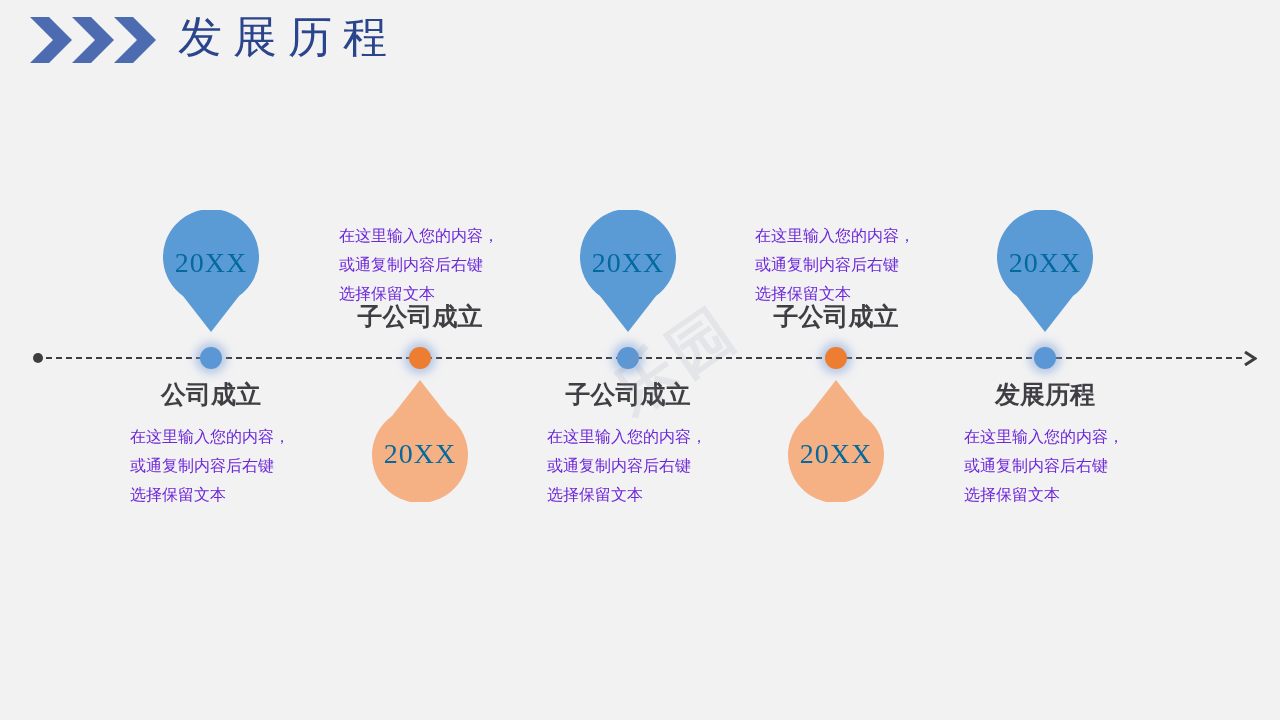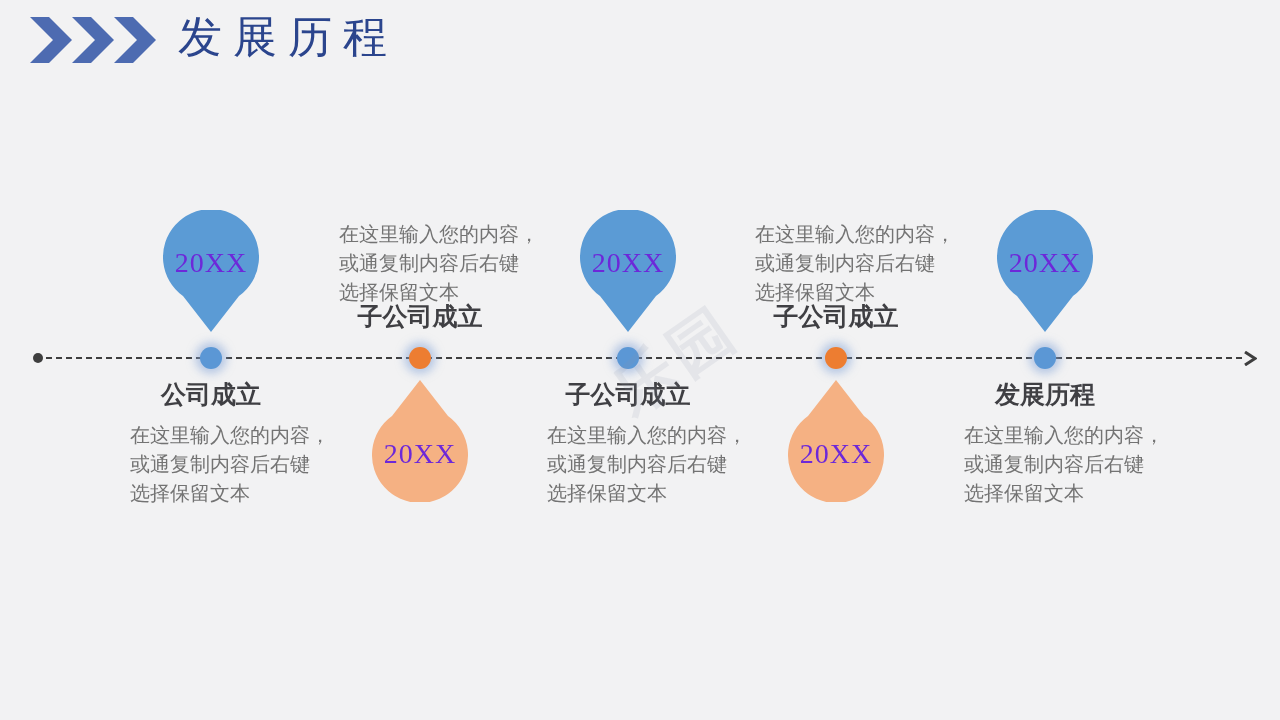--- a/index.html
+++ b/index.html
@@ -36,21 +36,21 @@
   .node > * { position: absolute; }
 
   .shape { width: 96px; height: 122px; }
   .shape svg { position: absolute; left: 0; top: 0; }
   .shape.pin  { left: -48px; top: 210px; }
   .shape.drop { left: -48px; top: 380px; }
   .year {
     position: absolute; left: 0; width: 96px; text-align: center;
     transform: translateY(-50%);
     font-family: "Liberation Serif", "DejaVu Serif", serif;
-    font-size: 28px; letter-spacing: 1px; color: #6d28d9; white-space: nowrap;
+    font-size: 28px; letter-spacing: 1px; color: #0369a1; white-space: nowrap;
   }
   .pin  .year { top: 53px; }
   .drop .year { top: 74px; }
 
   .dot {
     left: -11px; top: 347px; width: 22px; height: 22px; border-radius: 50%;
     box-shadow: 0 0 9px 5px rgba(137,167,216,0.55);
   }
   .dot.blue   { background: #5B97D5; }
   .dot.orange { background: #ED7D31; }
@@ -59,21 +59,21 @@
     left: -100px; width: 200px; text-align: center;
     font-family: "Liberation Serif", "DejaVu Serif", serif;
     font-size: 25px; line-height: 32px; font-weight: 700;
     color: #3F3F43; white-space: nowrap;
   }
   .heading.below { top: 379px; }
   .heading.above { top: 301px; }
 
   .desc {
     left: -81px; width: 185px;
-    font-size: 20px; line-height: 29px; color: #737373; white-space: nowrap; font-family: Liberation Mono, monospace;
+    font-size: 16px; line-height: 29px; color: #6d28d9; white-space: nowrap;
   }
   .desc.below { top: 422px; }
   .desc.above { top: 221px; }
 
   
   .watermark {
     position: absolute; left: 545px; top: 270px; width: 260px; height: 180px;
     display: flex; align-items: center; justify-content: center;
     transform: rotate(-35deg);
     font-family: "Liberation Serif", "DejaVu Serif", serif;

